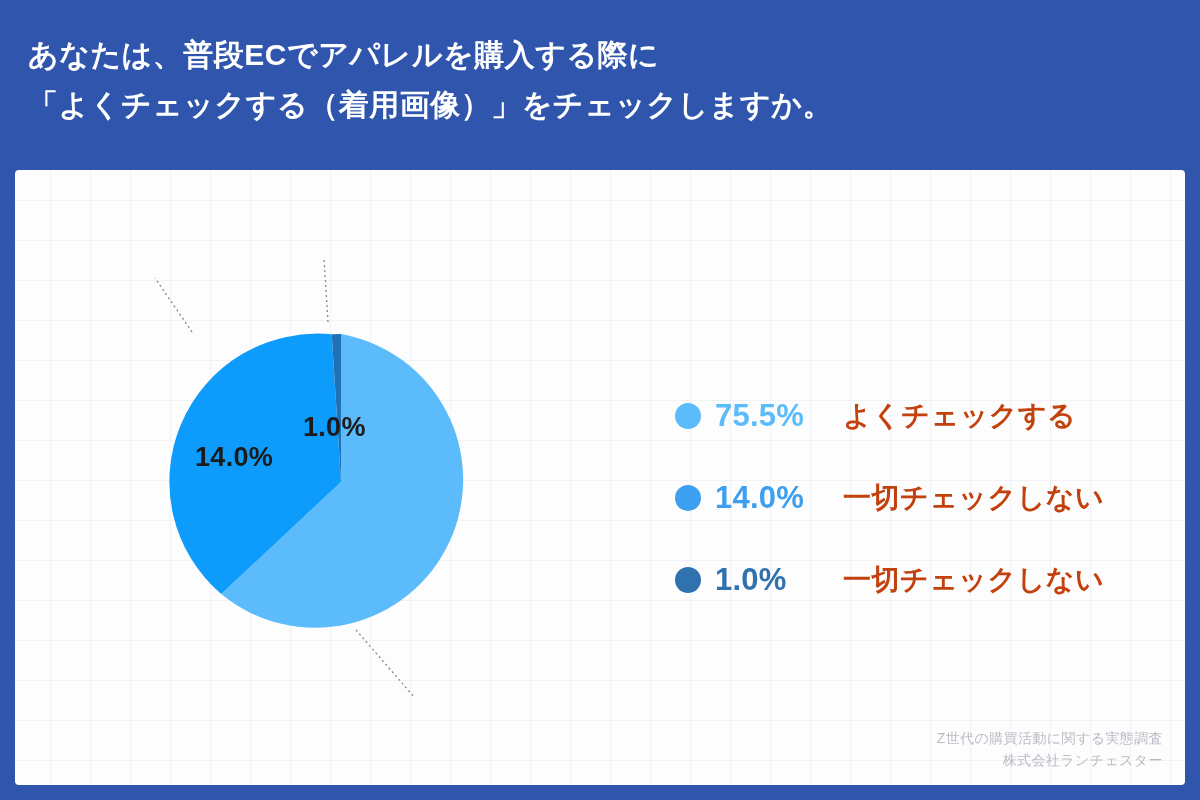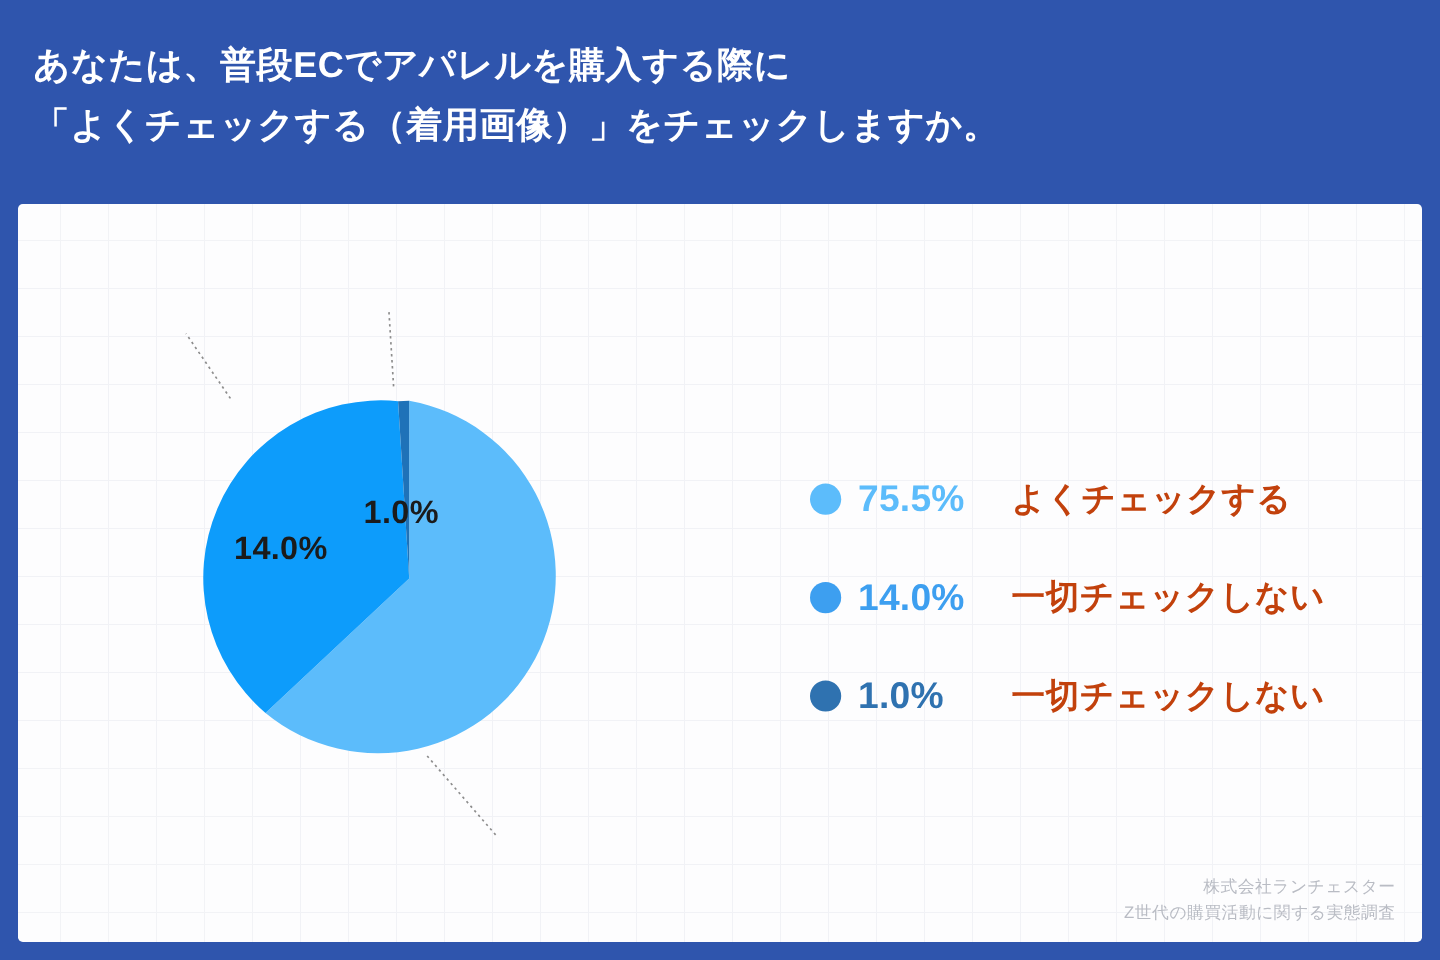--- a/index.html
+++ b/index.html
@@ -184,18 +184,18 @@
 
       <div class="legend-row">
         <span class="legend-dot" style="background:#2f72b0"></span>
         <span class="legend-pct" style="color:#2f72b0">1.0%</span>
         <span class="legend-name">一切チェックしない</span>
       </div>
 
     </div>
 
     <div class="footer">
+      <div class="footer-line">Z世代の購買活動に関する実態調査</div>
       <div class="footer-line">株式会社ランチェスター</div>
-      <div class="footer-line">Z世代の購買活動に関する実態調査</div>
     </div>
 
   </div>
 </div>
 
 </body></html>

